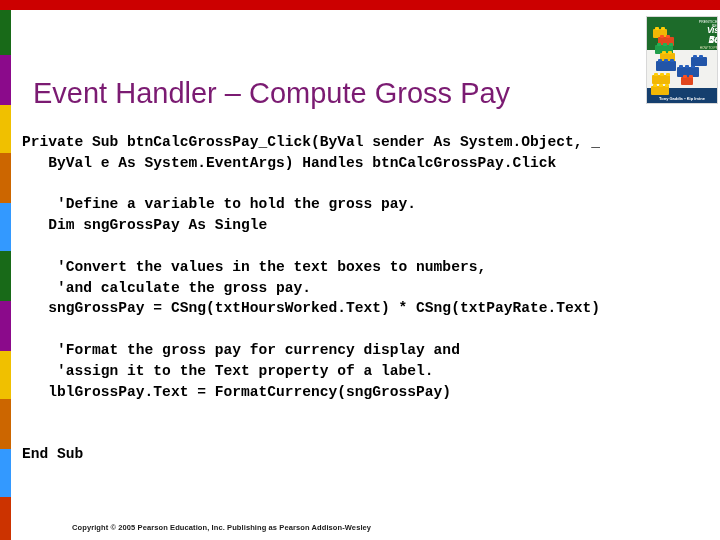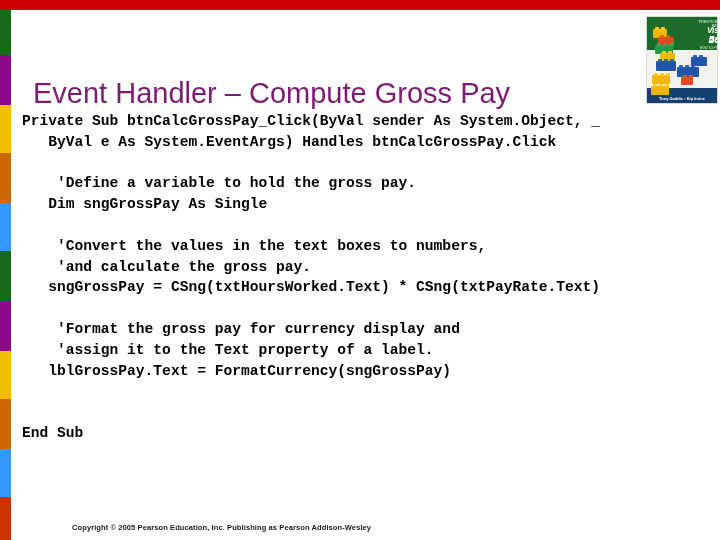--- a/index.html
+++ b/index.html
@@ -149,21 +149,21 @@
     height: 3px;
     border-radius: 1px;
     background: inherit;
     filter: brightness(1.12);
   }
 
   
   #code {
     position: absolute;
     left: 22px;
-    top: 111px;
+    top: 132px;
     width: 690px;
     color: #000000;
     font-family: "Liberation Mono", "DejaVu Sans Mono", monospace;
     font-size: 14.6px;
     line-height: 20.8px;
     white-space: pre;
     font-weight: bold;
   }
   #code .blank {
     height: 20.8px;

